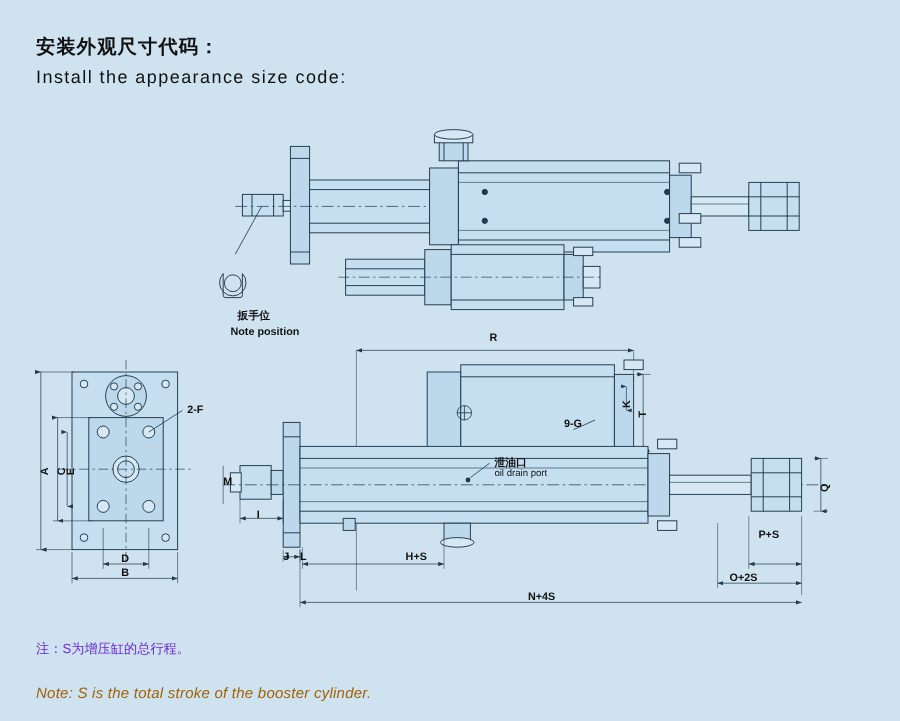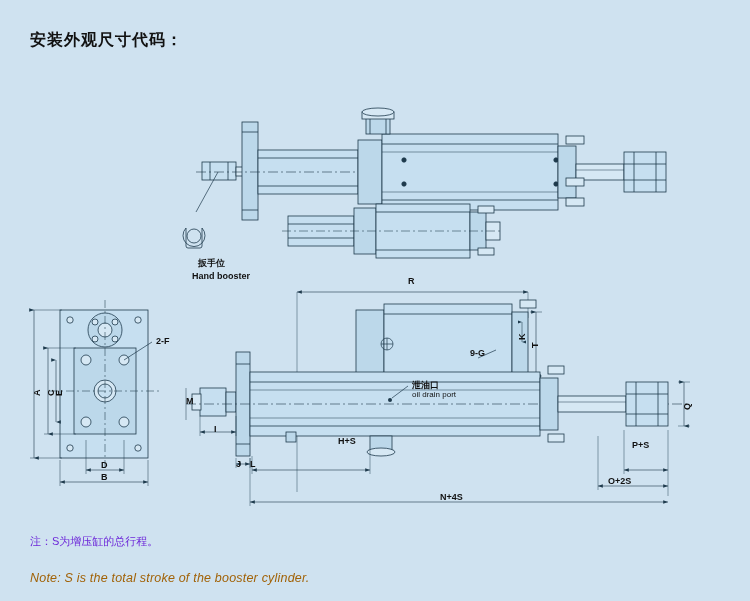--- a/index.html
+++ b/index.html
@@ -70,20 +70,21 @@
   }
   svg { display: block; }
 </style>
 </head>
 <body>
 
 <div id="sheet">
 
   <div class="title-block">
     <div class="title-cn">安装外观尺寸代码：</div>
+    <div class="title-en">Install the appearance size code:</div>
   </div>
 
   <svg width="750" height="601" viewBox="0 0 750 601" style="position:absolute;left:0;top:0;">
     <defs>
       <marker id="arrL" markerWidth="8" markerHeight="6" refX="0" refY="3" orient="auto">
         <path d="M8,0 L0,3 L8,6 z" fill="#1e3a4c"></path>
       </marker>
       <marker id="arrR" markerWidth="8" markerHeight="6" refX="8" refY="3" orient="auto">
         <path d="M0,0 L8,3 L0,6 z" fill="#1e3a4c"></path>
       </marker>
@@ -310,38 +311,38 @@
         <line x1="250" y1="458" x2="250" y2="506" stroke-width="0.45"></line>
 
         <line x1="684" y1="382" x2="684" y2="426" marker-start="url(#arrU)" marker-end="url(#arrD)" stroke-width="0.6"></line>
         <line x1="678" y1="382" x2="690" y2="382" stroke-width="0.45"></line>
         <line x1="678" y1="426" x2="690" y2="426" stroke-width="0.45"></line>
       </g>
     </g>
   </svg>
 
   <div class="lbl b cn" style="left:198px; top:257px;">扳手位</div>
-  <div class="lbl b" style="left:192px; top:271px;">Hand booster</div>
+  <div class="lbl b" style="left:192px; top:271px;">Note position</div>
 
   <div class="lbl b" style="left:156px; top:336px;">2-F</div>
   <div class="lbl b rot" style="left:32px; top:396px; transform:rotate(-90deg);">A</div>
   <div class="lbl b rot" style="left:46px; top:396px; transform:rotate(-90deg);">C</div>
   <div class="lbl b rot" style="left:54px; top:396px; transform:rotate(-90deg);">E</div>
   <div class="lbl b" style="left:101px; top:460px;">D</div>
   <div class="lbl b" style="left:101px; top:472px;">B</div>
 
   <div class="lbl b" style="left:408px; top:276px;">R</div>
   <div class="lbl b" style="left:470px; top:348px;">9-G</div>
   <div class="lbl b rot" style="left:530px; top:348px; transform:rotate(-90deg);">T</div>
   <div class="lbl b rot" style="left:517px; top:340px; transform:rotate(-90deg);">K</div>
   <div class="lbl b" style="left:186px; top:396px;">M</div>
   <div class="lbl b" style="left:214px; top:424px;">I</div>
   <div class="lbl b" style="left:236px; top:459px;">J</div>
   <div class="lbl b" style="left:250px; top:459px;">L</div>
-  <div class="lbl b" style="left:295px; top:436px;padding-left:43px;">H+S</div>
+  <div class="lbl b" style="left:295px; top:459px;padding-left:43px;">H+S</div>
   <div class="lbl b" style="left:632px; top:440px;">P+S</div>
   <div class="lbl b" style="left:608px; top:476px;">O+2S</div>
   <div class="lbl b" style="left:440px; top:492px;">N+4S</div>
   <div class="lbl b rot" style="left:682px; top:410px; transform:rotate(-90deg);">Q</div>
 
   <div class="lbl b cn" style="left:412px; top:379px;font-family:Liberation Mono, monospace;">泄油口</div>
   <div class="lbl sm" style="left:412px; top:390px;">oil drain port</div>
 
   <div class="note-block">
     <div class="note-cn">注：S为增压缸的总行程。</div>

